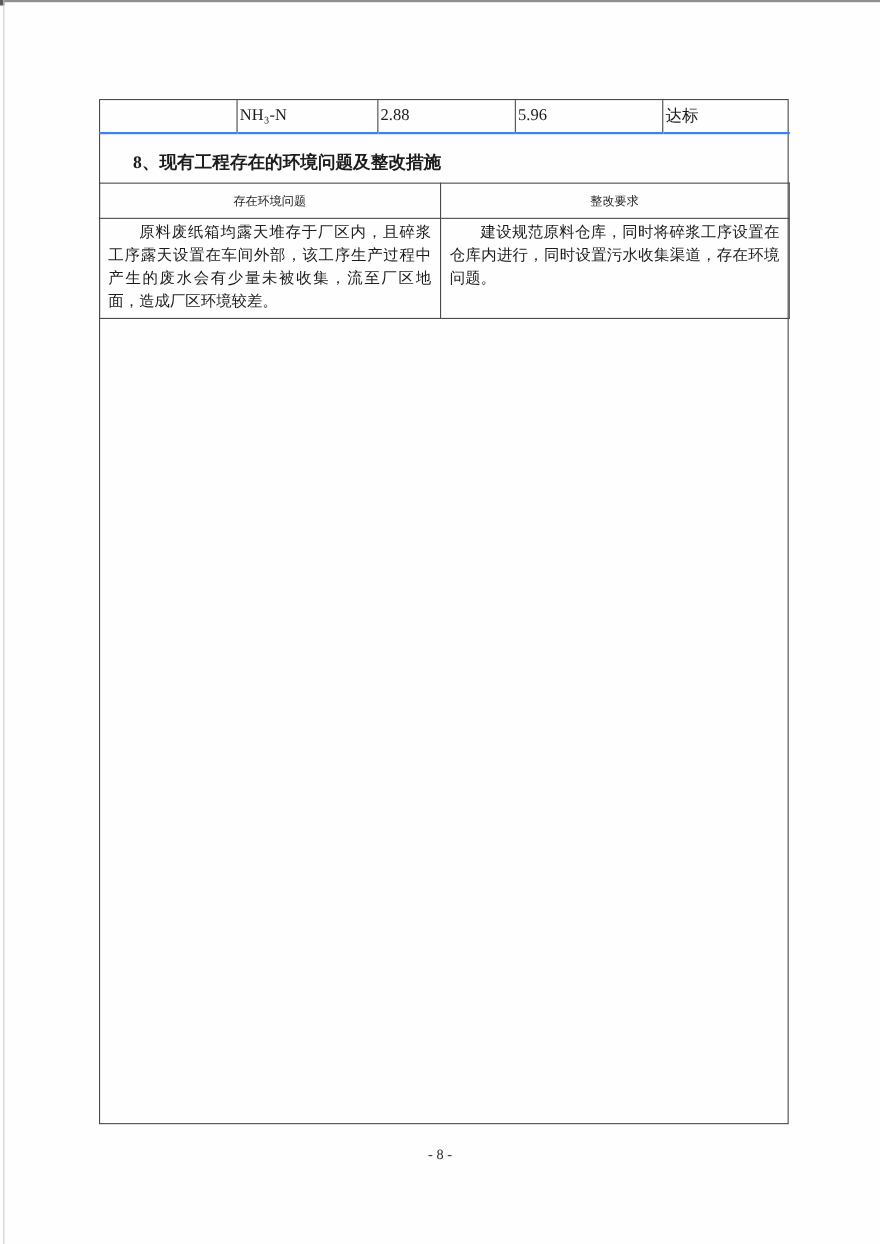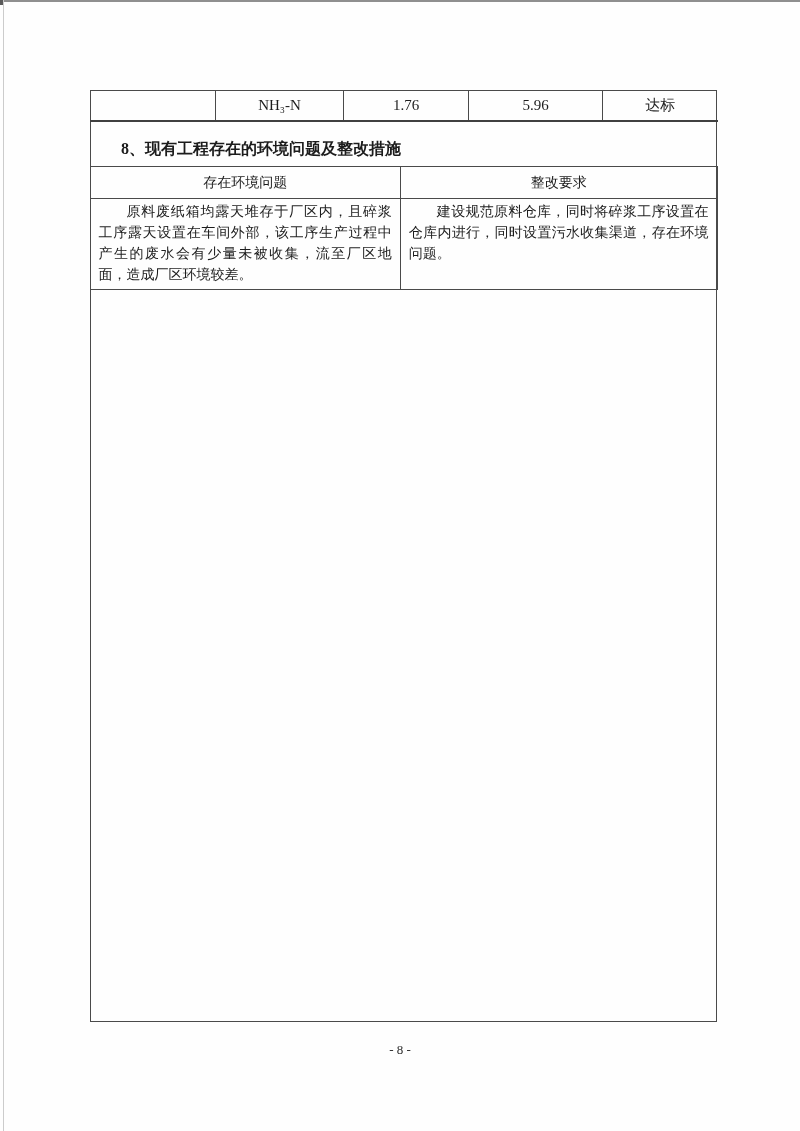--- a/index.html
+++ b/index.html
@@ -38,23 +38,22 @@
   
   .top-table {
     width: calc(100% + 3px);
     margin-left: -1.5px;
     border-collapse: collapse;
     table-layout: fixed;
     font-size: 15px;
   }
   .top-table td {
     border-right: 1.4px solid #4a4a4a;
-    border-bottom: 2px solid #404040;
+    border-bottom: 2px solid #3b82f6;
     height: 29px;
-    text-align: center;
     vertical-align: middle;
     padding: 0 2px;
   }
   .top-table td:last-child { border-right: none; }
   .section-heading {
     margin: 16px 8px 0 30px;
     font-size: 16px;
     font-weight: bold;
     line-height: 21px;
   }
@@ -77,21 +76,21 @@
     width: calc(100% + 3px);
     margin-left: -1.5px;
     margin-top: 7px;
     border-collapse: collapse;
     table-layout: fixed;
   }
   .issues-table col.c1 { width: 49.5%; }
   .issues-table th {
     border: 1.4px solid #4a4a4a;
     font-weight: normal;
-    font-size: 14px;
+    font-size: 11px;
     height: 29px;
     text-align: center;
     vertical-align: middle;
   }
   .issues-table td {
     border: 1.4px solid #4a4a4a;
     font-size: 14px;
     line-height: 21px;
     vertical-align: top;
     text-align: justify;
@@ -122,21 +121,21 @@
       <col style="width:126px">
         <col style="width:128px">
         <col style="width:125px">
         <col style="width:134px">
         <col>
     </colgroup>
     <tbody>
       <tr>
         <td></td>
         <td>NH₃-N</td>
-        <td>1.76</td>
+        <td>2.88</td>
         <td>5.96</td>
         <td>达标</td>
       </tr>
     </tbody>
   </table>
 
   <div class="section-heading">8、现有工程存在的环境问题及整改措施</div>
 
 
 

